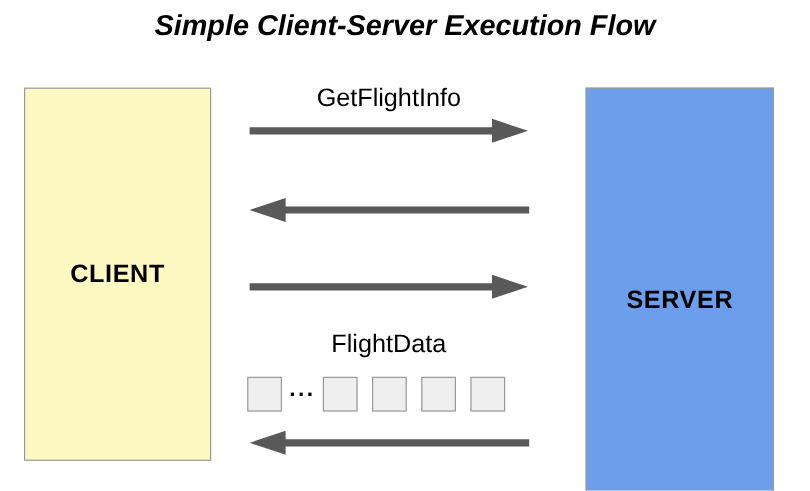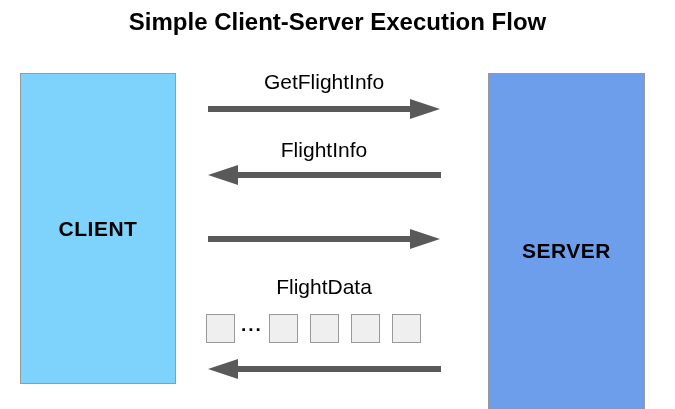--- a/index.html
+++ b/index.html
@@ -21,20 +21,21 @@
     position: absolute;
     left: 0;
     top: 8px;
     width: 675px;
     text-align: center;
     font-size: 24px;
     font-weight: bold;
     color: #000000;
     letter-spacing: 0px;
     white-space: nowrap;
+    font-style: italic;
   }
   .node {
     position: absolute;
     box-sizing: border-box;
     border: 1px solid #999999;
     display: flex;
     align-items: center;
     justify-content: center;
   }
   .node-label {
@@ -102,37 +103,36 @@
     letter-spacing: 2px;
   }
 </style>
 </head>
 <body>
 
 <div id="canvas">
 
   <div class="title">Simple Client-Server Execution Flow</div>
 
-  <div class="node" id="client-node" style="background:#7dd3fc;text-align:right;">
+  <div class="node" id="client-node" style="background:#fef9c3;text-align:right;">
     <span class="node-label">CLIENT</span>
   </div>
 
   <div class="node" id="server-node" style="background:#6d9eeb;">
     <span class="node-label">SERVER</span>
   </div>
 
   <div class="msg-label" style="left:206px; top:70px; width:236px;">GetFlightInfo</div>
   <div class="arrow-wrap" style="top:98px;">
     <svg viewBox="0 0 236 22" xmlns="http://www.w3.org/2000/svg">
       <line x1="2" y1="11" x2="208" y2="11" stroke="#595959" stroke-width="6"></line>
       <polygon points="204,1 234,11 204,21" fill="#595959"></polygon>
     </svg>
   </div>
 
-  <div class="msg-label" style="left:206px; top:138px; width:236px;">FlightInfo</div>
   <div class="arrow-wrap" style="top:164px;">
     <svg viewBox="0 0 236 22" xmlns="http://www.w3.org/2000/svg">
       <line x1="28" y1="11" x2="235" y2="11" stroke="#595959" stroke-width="6"></line>
       <polygon points="32,1 2,11 32,21" fill="#595959"></polygon>
     </svg>
   </div>
 
   <div class="arrow-wrap" style="top:228px;">
     <svg viewBox="0 0 236 22" xmlns="http://www.w3.org/2000/svg">
       <line x1="2" y1="11" x2="208" y2="11" stroke="#595959" stroke-width="6"></line>

